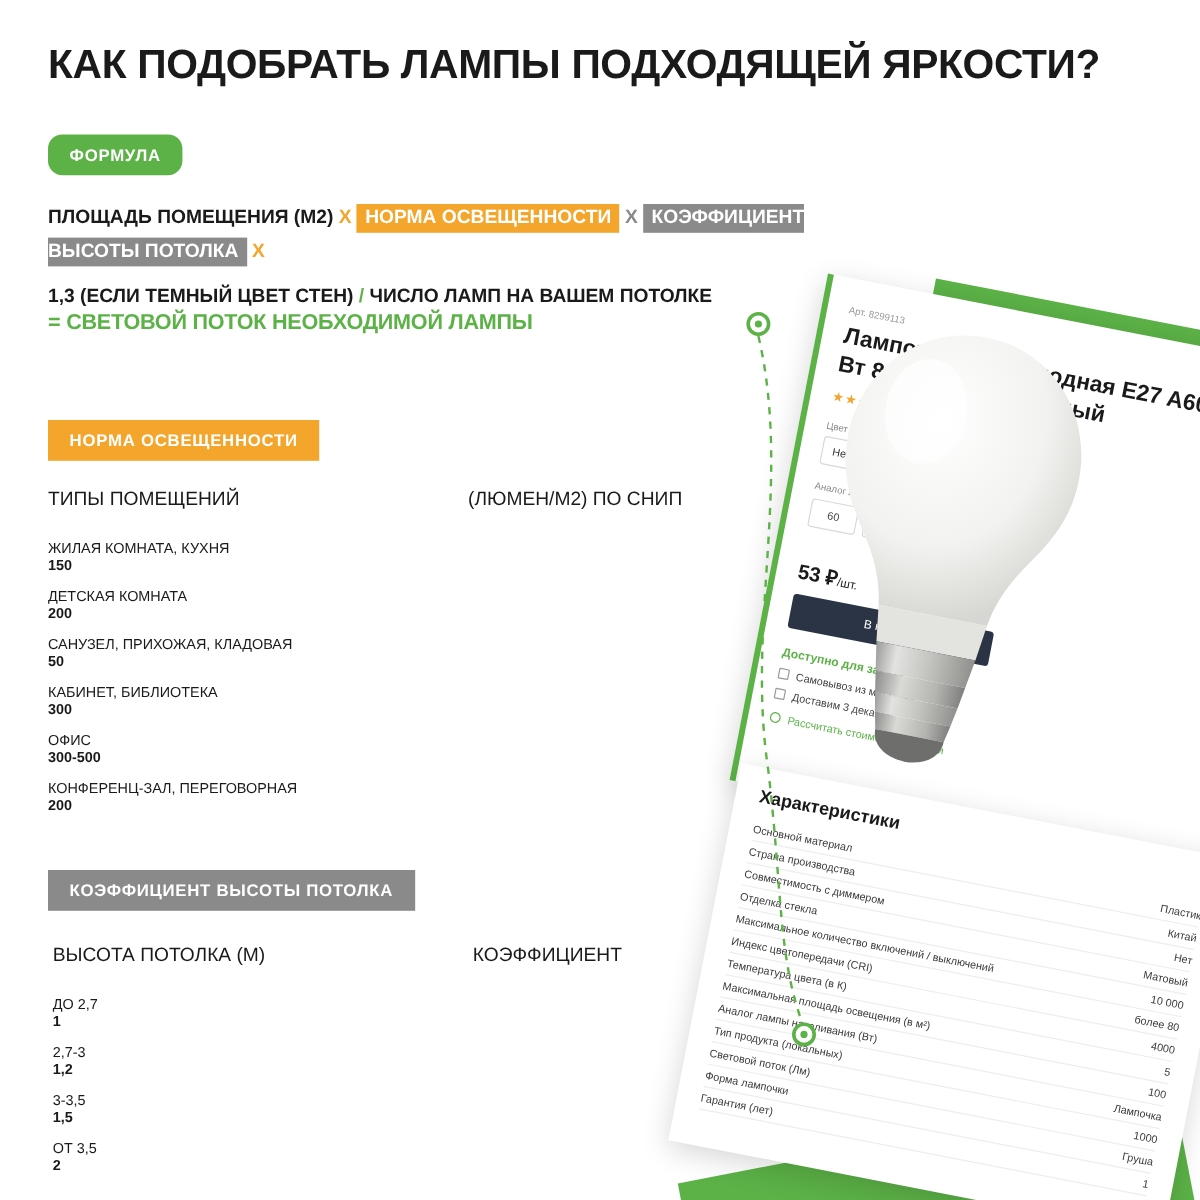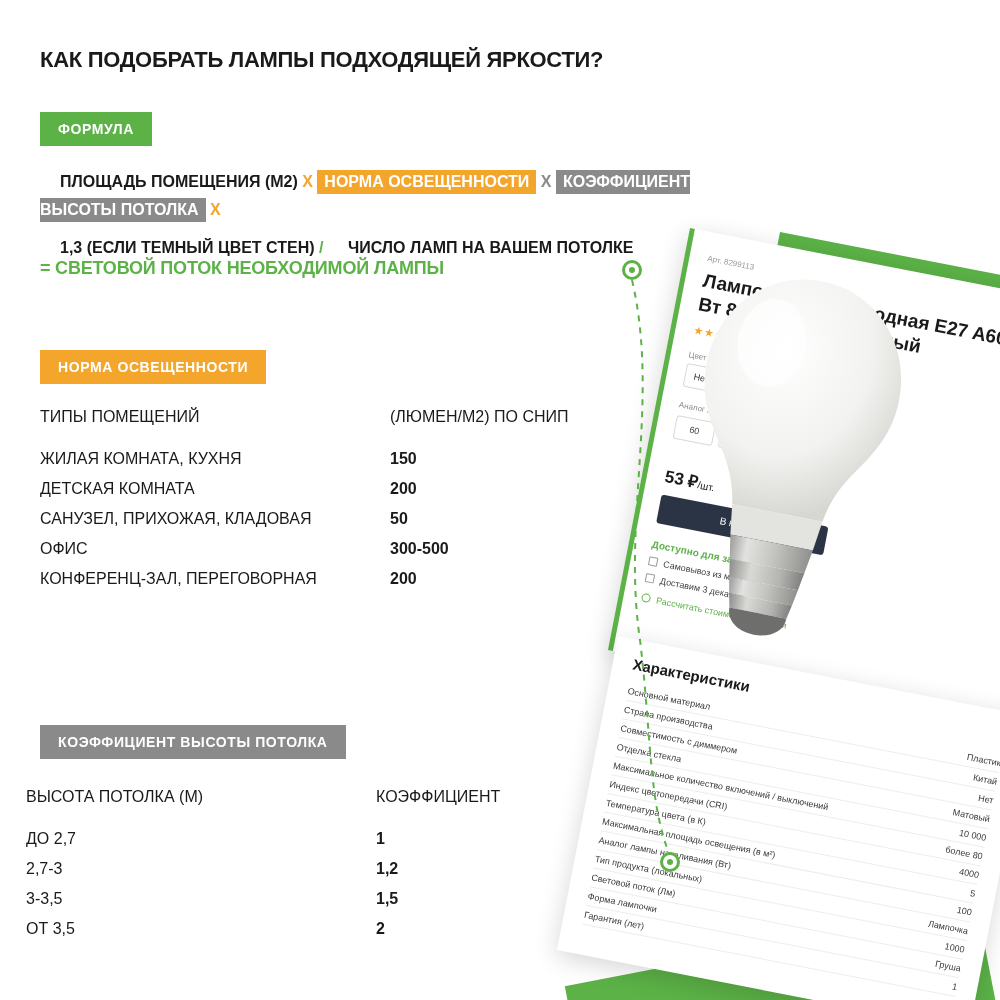--- a/index.html
+++ b/index.html
@@ -13,61 +13,61 @@
   .page {
     position: relative;
     width: 1000px; height: 1000px;
     background: #ffffff;
     overflow: hidden;
   }
 
   
   .title {
     position: absolute;
-    left: 40px; top: 48px;
+    left: 40px; top: 36px;
     width: 930px;
-    font-size: 22px;
+    font-size: 34px;
     font-weight: bold;
     letter-spacing: -0.3px;
     color: #1a1a1a;
     text-transform: uppercase;
     line-height: 1.1;
   }
 
   
   .chip {
     display: inline-block;
     color: #ffffff;
     font-size: 14px;
     font-weight: bold;
     letter-spacing: 0.6px;
     text-transform: uppercase;
     padding: 9px 18px 9px 18px;
     white-space: nowrap;
   }
-  .chip-green { background: #5cb247; }
+  .chip-green { background: #5cb247; border-radius: 12px; }
   .chip-orange { background: #f4a52b; }
   .chip-gray { background: #8a8a8a; }
 
   #formula-chip { position: absolute; left: 40px; top: 112px; }
   #norma-chip { position: absolute; left: 40px; top: 350px; }
   #koef-chip { position: absolute; left: 40px; top: 725px; }
 
   
   .formula {
     position: absolute;
     left: 40px; top: 168px;
     width: 700px;
     font-size: 16px;
     font-weight: bold;
     color: #1a1a1a;
     line-height: 28px;
     text-transform: uppercase;
   }
-  .formula .piece { display: inline; margin-left: 20px; }
+  .formula .piece { display: inline; }
   .formula .hl-orange {
     background: #f4a52b; color: #ffffff;
     padding: 3px 7px 4px;
   }
   .formula .hl-gray {
     background: #8a8a8a; color: #ffffff;
     padding: 3px 7px 4px;
   }
   .formula .op-orange { color: #f4a52b; font-weight: bold; }
   .formula .op-green { color: #5cb247; font-weight: bold; }
@@ -82,34 +82,35 @@
     text-transform: uppercase;
     letter-spacing: -0.2px;
   }
 
   
   .table {
     position: absolute;
     color: #1a1a1a;
   }
   #norma-table { left: 40px; top: 408px; width: 560px; }
-  #koef-table { left: 26px; top: 788px; width: 560px; }
+  #koef-table { left: 44px; top: 788px; width: 560px; }
 
   .thead {
     display: flex;
     font-size: 16px;
     font-weight: normal;
     text-transform: uppercase;
     padding-bottom: 18px;
   }
   .trow {
     display: flex;
-    font-size: 16px;
+    font-size: 12px;
     padding: 6px 0 6px 0;
     text-transform: uppercase;
+    flex-direction: column;
   }
   .trow .c1 { font-weight: normal; }
   .trow .c2 { font-weight: bold; }
   .c1 { width: 350px; }
   .c2 { width: 200px; }
   #koef-table .trow { text-transform: none; }
   #koef-table .trow .c1 { text-transform: uppercase; }
 
   
   .green-band {
@@ -388,20 +389,24 @@
       </div>
     <div class="trow">
         <span class="c1">ДЕТСКАЯ КОМНАТА</span>
         <span class="c2">200</span>
       </div>
     <div class="trow">
         <span class="c1">САНУЗЕЛ, ПРИХОЖАЯ, КЛАДОВАЯ</span>
         <span class="c2">50</span>
       </div>
     <div class="trow">
+        <span class="c1">КАБИНЕТ, БИБЛИОТЕКА</span>
+        <span class="c2">300</span>
+      </div>
+    <div class="trow">
         <span class="c1">ОФИС</span>
         <span class="c2">300-500</span>
       </div>
     <div class="trow">
         <span class="c1">КОНФЕРЕНЦ-ЗАЛ, ПЕРЕГОВОРНАЯ</span>
         <span class="c2">200</span>
       </div>
   </div>
 
   <div class="chip chip-gray" id="koef-chip">КОЭФФИЦИЕНТ ВЫСОТЫ ПОТОЛКА</div>

